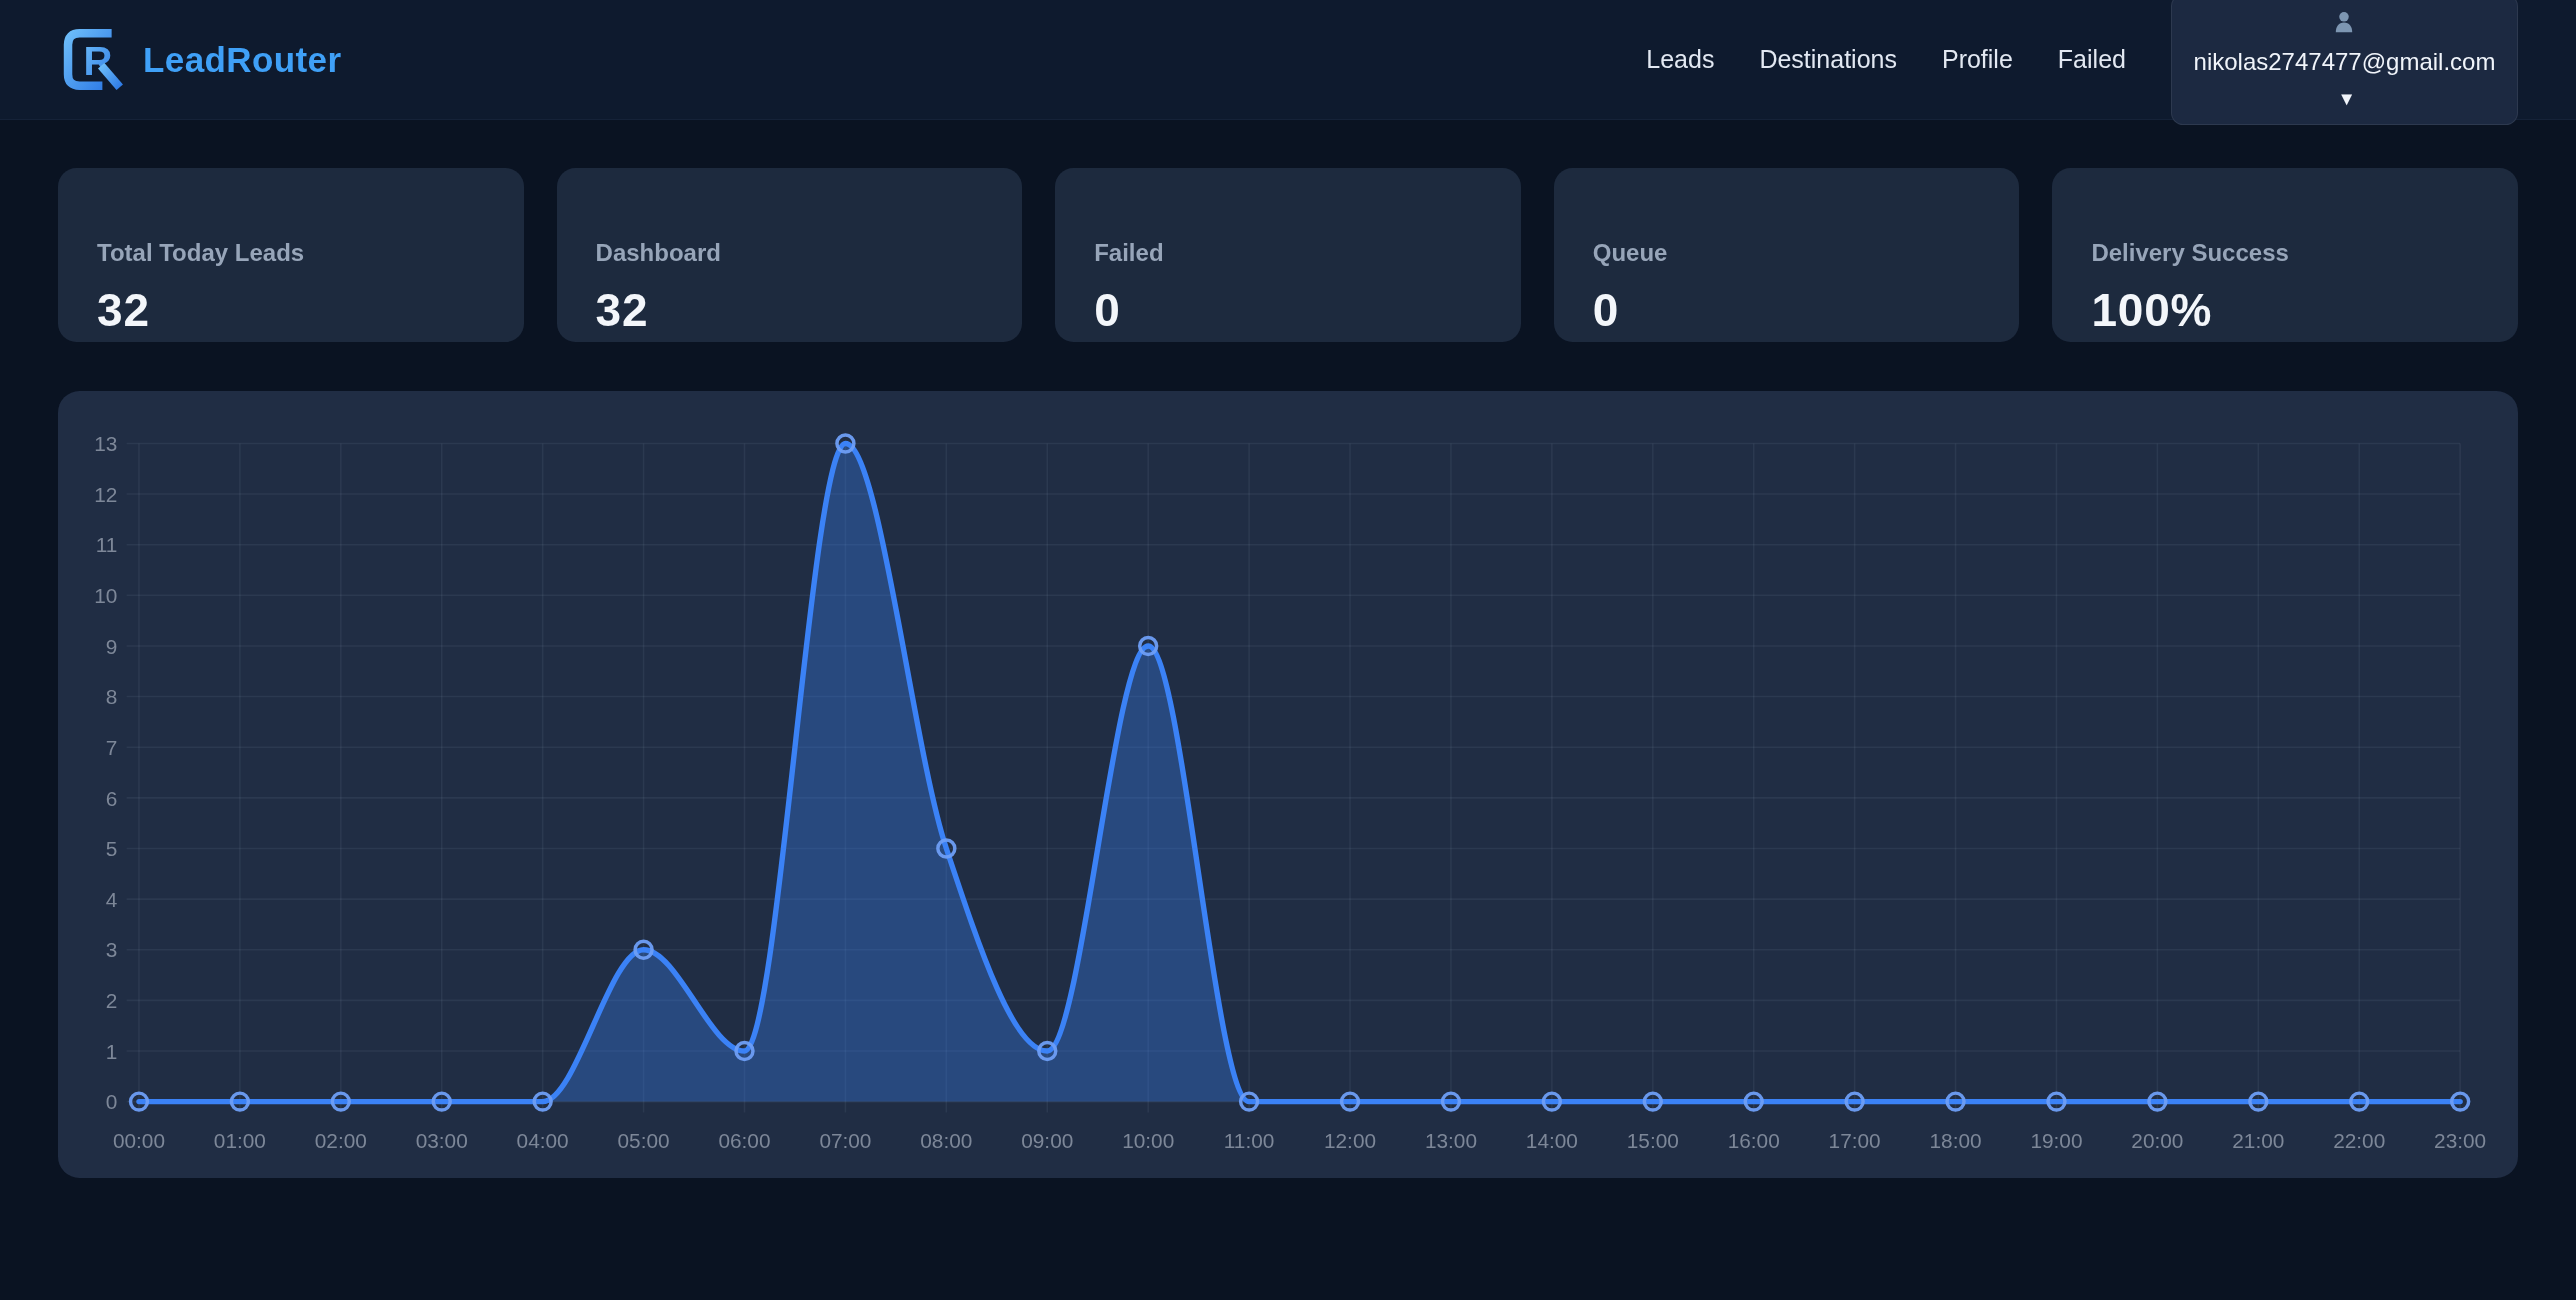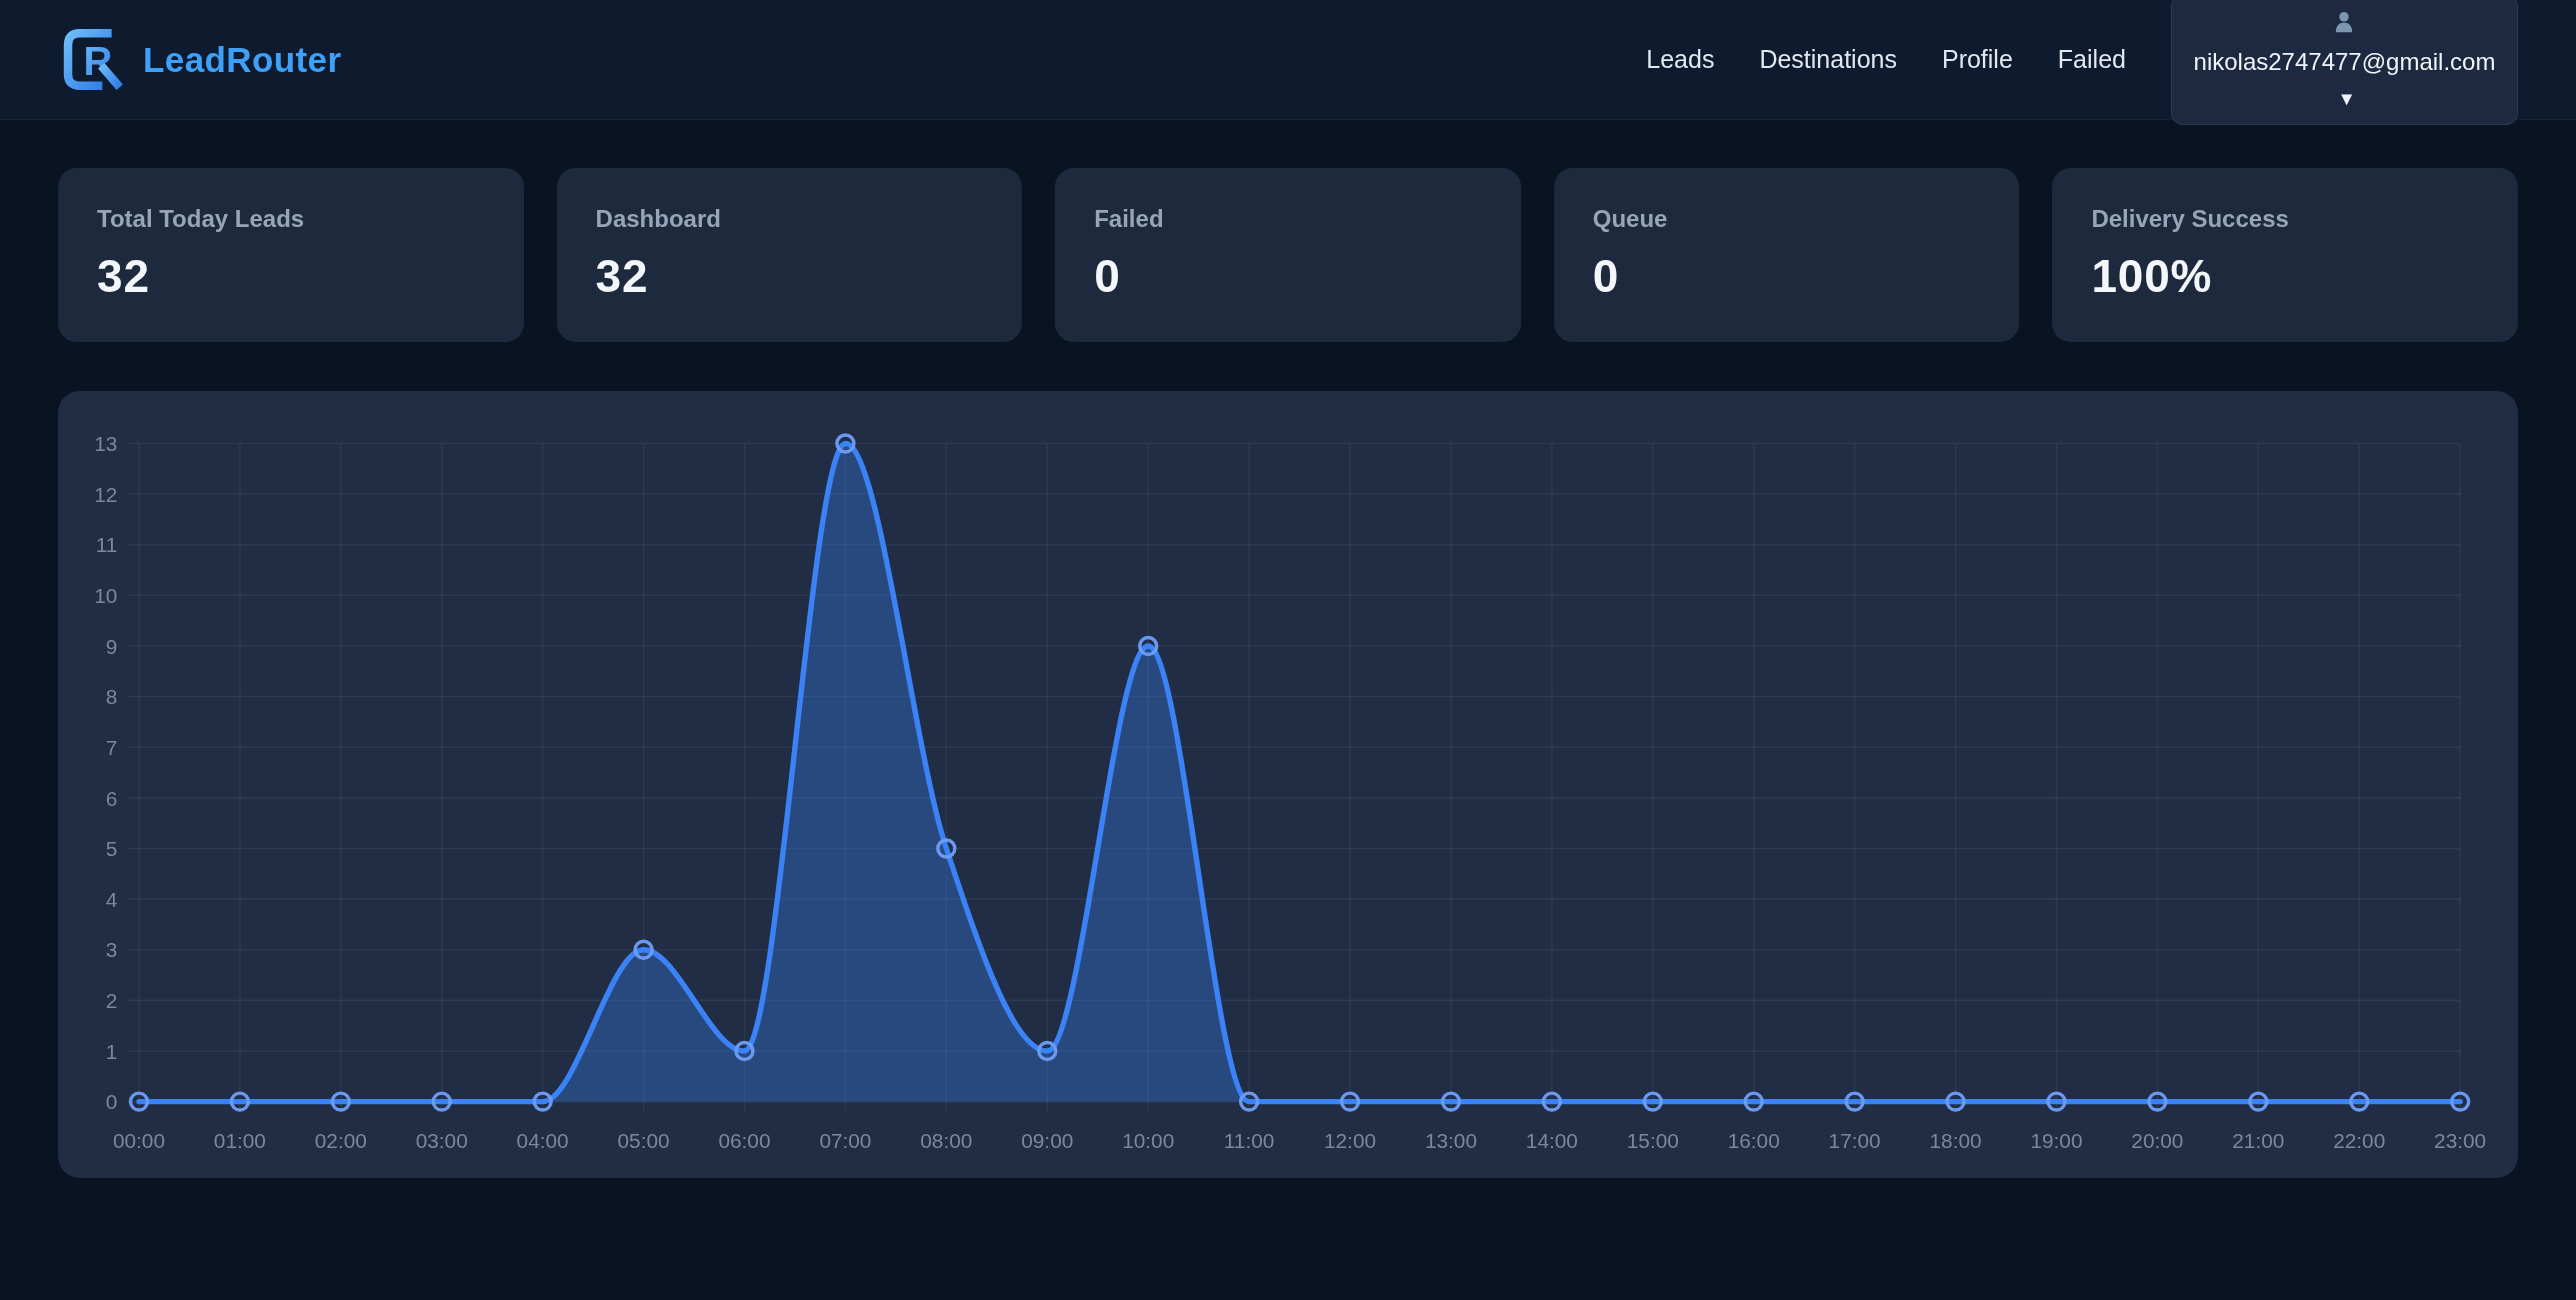--- a/index.html
+++ b/index.html
@@ -55,21 +55,21 @@
     display:flex; gap:33px;
   }
   .stat-card {
     flex:1 1 0;
     height:174px;
     background:#1d2a3e;
     border-radius:18.5px;
     padding:37px 39px;
   }
   .stat-label {
-    font-size:24px; font-weight:700; color:#97a5b9;
+    font-size:24px; font-weight:700; color:#97a5b9;margin-top:34px;
   }
   .stat-value {
     margin-top:16px;
     font-size:46px; font-weight:700; color:#f3f6fa;
     letter-spacing:0.8px;
   }
 
   .chart-card {
     margin-top:49px;
     height:787px;

